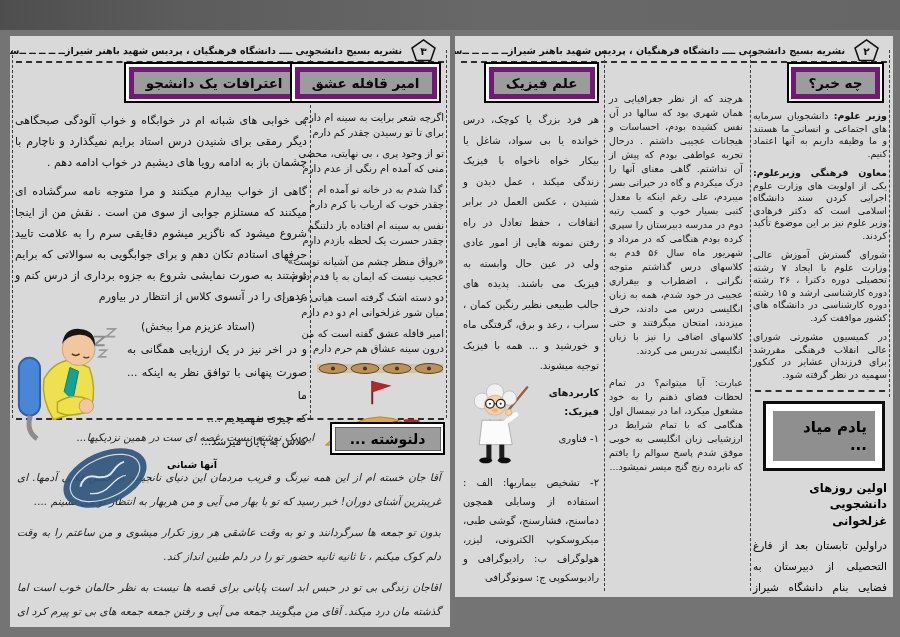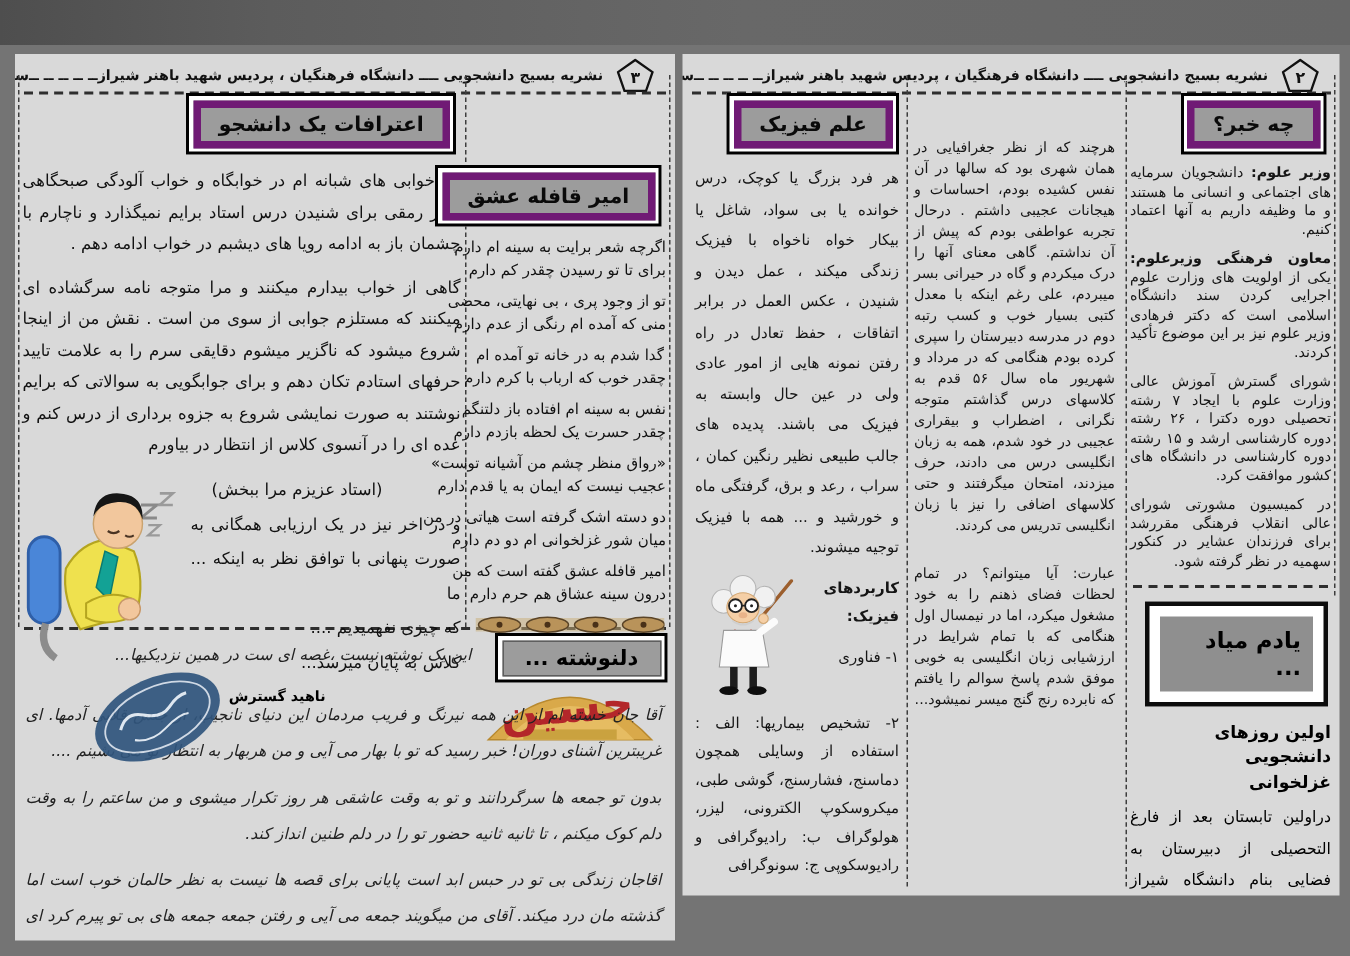--- a/index.html
+++ b/index.html
@@ -57,21 +57,21 @@
 
   
   .col-conf{top:26px;left:5px;width:292px;}
   .conf-p{font-size:11px;line-height:21px;text-align:justify;text-align-last:right;
     margin:0 0 8px;color:#111;}
   .conf-line{font-size:11px;line-height:23px;text-align:right;margin:0;color:#111;}
   .indent1{margin-left:0;margin-right:52px;}
   .student{float:left;width:106px;height:126px;margin:2px 6px 0 0;}
   .conf-sign{font-size:9.5px;font-weight:bold;text-align:right;margin:6px 90px 0 0;}
 
-  .col-poem{top:26px;left:306px;width:128px;margin-top:48px;}
+  .col-poem{top:26px;left:306px;width:128px;}
   .couplet{margin:0 0 6px;}
   .poem-line{font-size:10px;line-height:15px;text-align:center;color:#111;white-space:nowrap;}
   .ornament{display:block;margin:3px auto 2px;}
   .shrine{display:block;margin:0 auto;}
 
   .heartnote{position:absolute;left:5px;right:5px;top:386px;bottom:4px;}
   .hn-head{display:flex;align-items:flex-start;gap:12px;}
   .hn-box{flex:0 0 auto;border:2px solid #000;background:#fff;padding:2.5px;margin-left:4px;}
   .hn-box>span{display:block;background:#9c9c9c;border:1px solid #5e5e5e;
     padding:3px 14px;font-weight:bold;font-size:14px;white-space:nowrap;}
@@ -199,21 +199,21 @@
       <path d="M59,38 q4,3 8,0" stroke="#4a3423" stroke-width="1.6" fill="none"></path>
       <path d="M71,41 q3,2 6,0" stroke="#4a3423" stroke-width="1.4" fill="none"></path>
       <polygon points="57,52 66,56 60,86 51,77" fill="#13a295" stroke="#0b7a70"></polygon>
       <path d="M44,88 Q60,78 76,85 L72,99 Q55,104 44,98 Z" fill="#efe14e" stroke="#b5a51f" stroke-width="1.4"></path>
       <circle cx="74" cy="92" r="7.5" fill="#f2c79d" stroke="#c89868"></circle>
     </svg>
     <p class="conf-line indent1">(استاد عزیزم مرا ببخش)</p>
     <p class="conf-line" style="text-align:justify;text-align-last:right">و در اخر نیز در یک ارزیابی همگانی به صورت پنهانی با توافق نظر به اینکه ... ما</p>
     <p class="conf-line">که چیزی نفهمیدیم ....</p>
     <p class="conf-line">کلاس به پایان میرسد...</p>
-    <p class="conf-sign">ناهید گسترش</p>
+    <p class="conf-sign">آنها شبانی</p>
   </div>
 
   <div class="col col-poem">
     <div class="hbox">
         <span>امیر قافله عشق</span>
       </div>
     <div class="couplet">
       <div class="poem-line">اگرچه شعر برایت به سینه ام دارم</div>
       <div class="poem-line">برای تا تو رسیدن چقدر کم دارم</div>
     </div>

